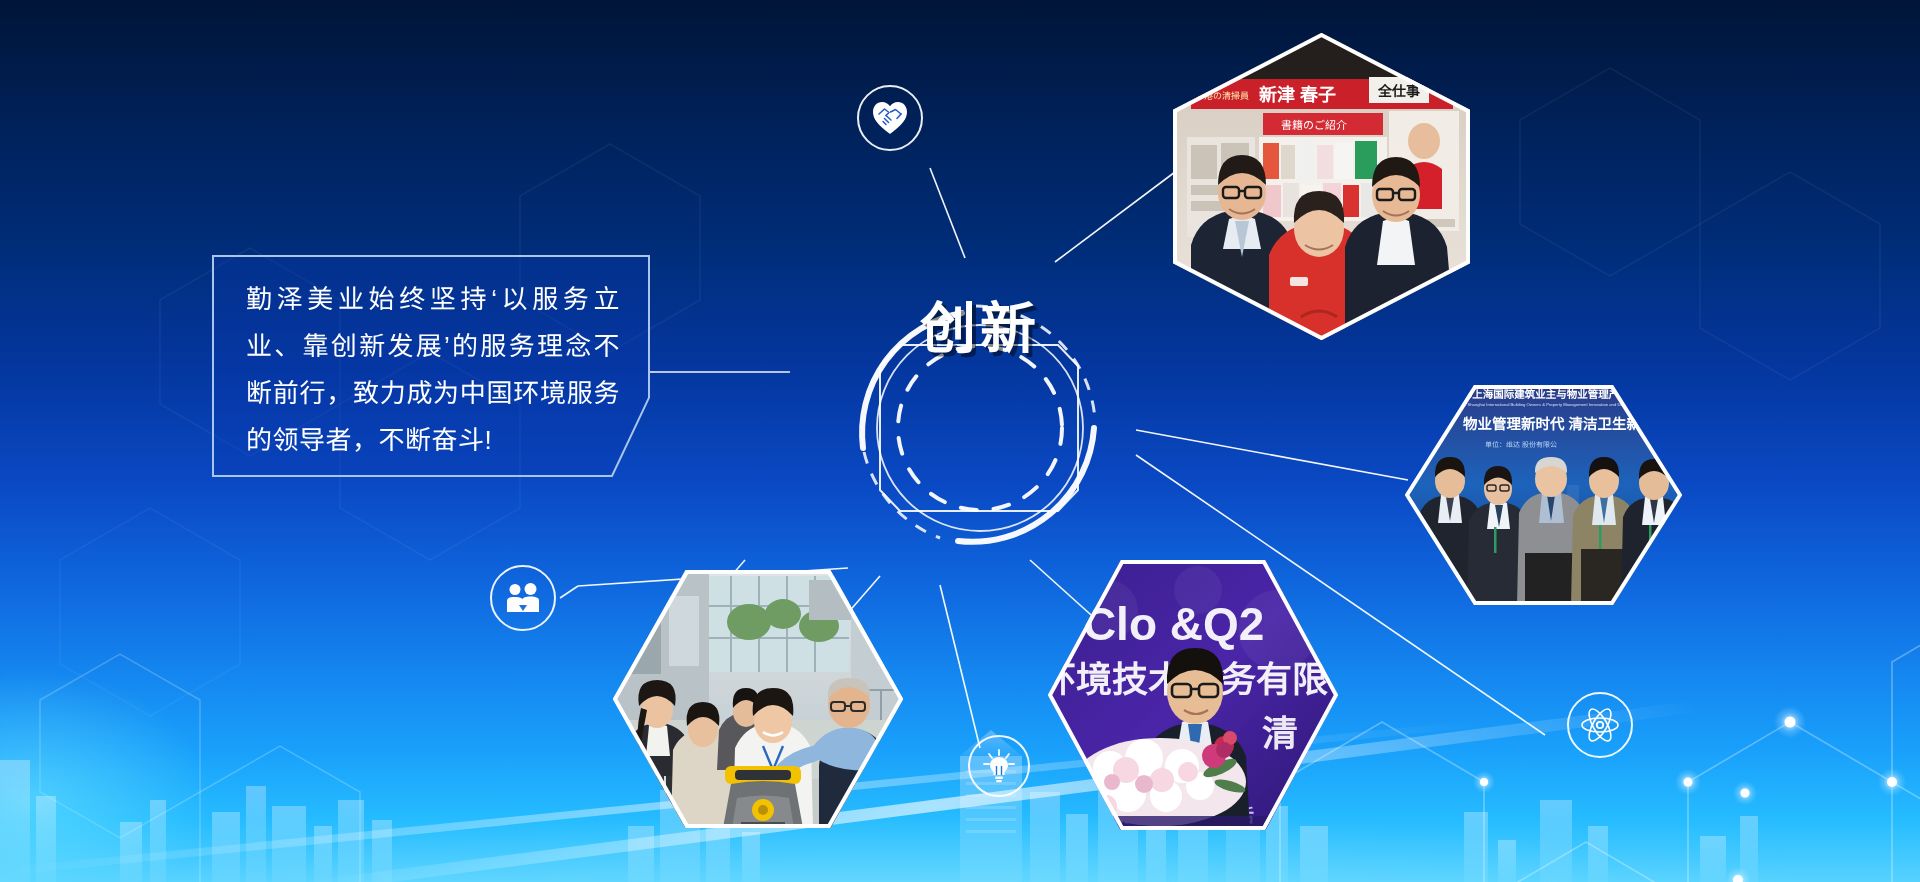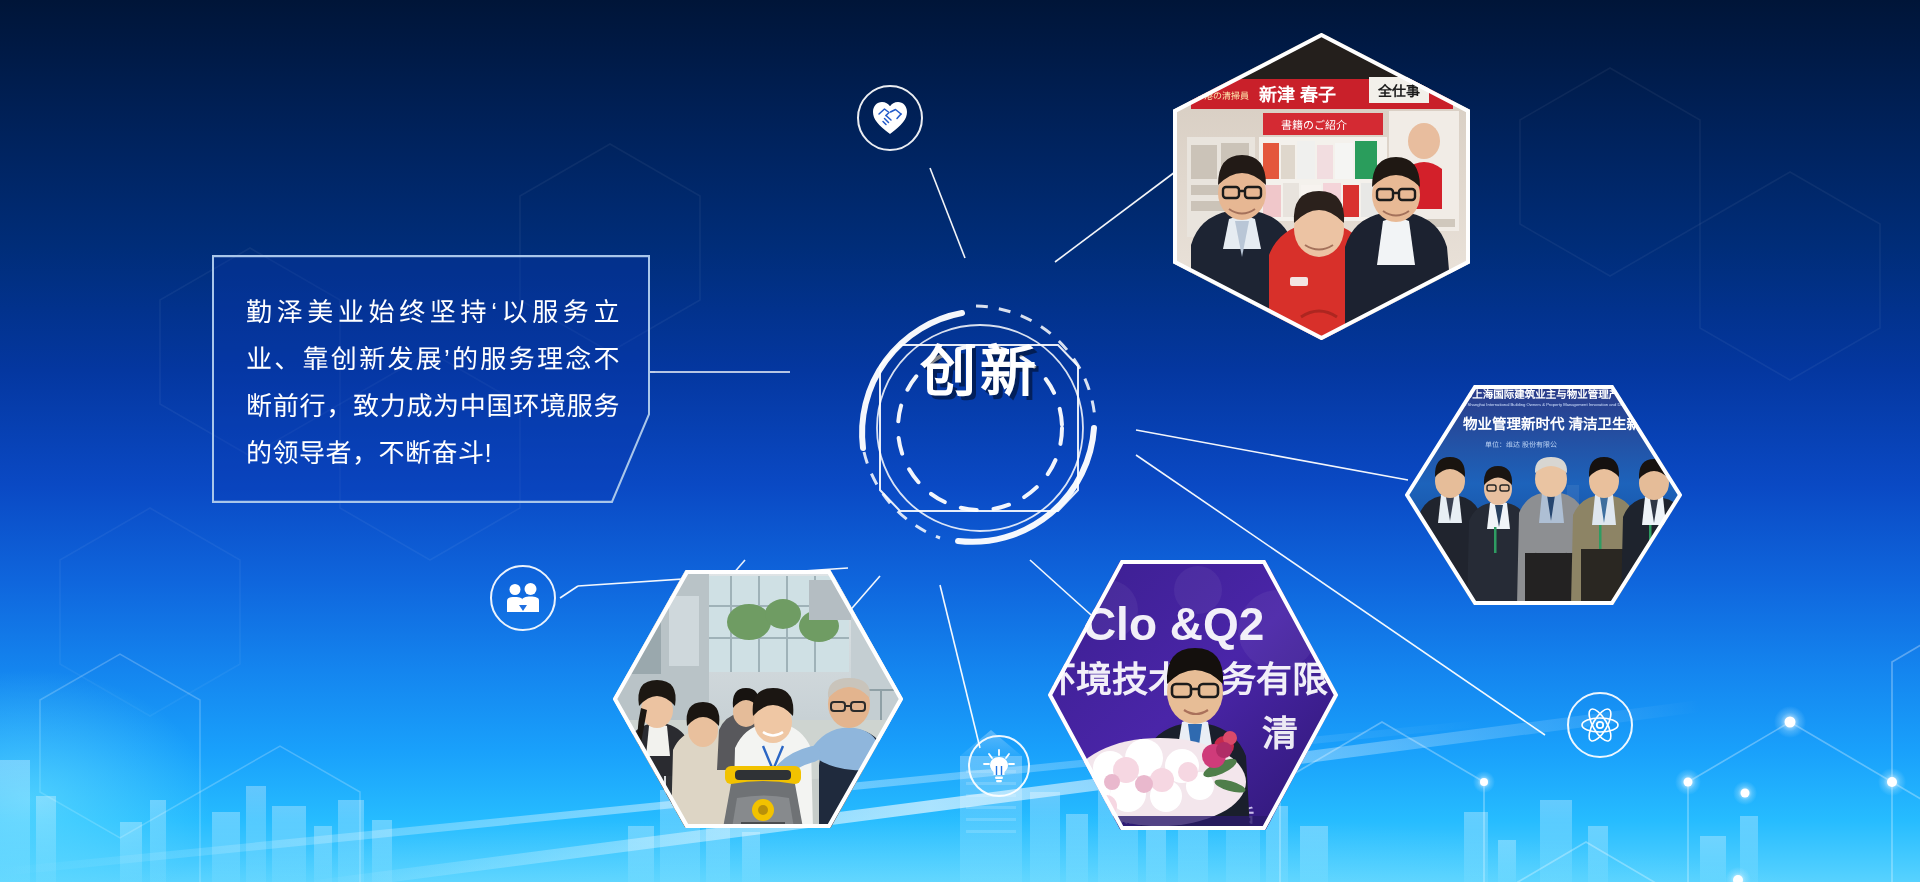--- a/index.html
+++ b/index.html
@@ -34,21 +34,21 @@
     pointer-events: none;
   }
   .bg-layer svg { display: block; width: 100%; height: 100%; }
 
   
   .callout {
     position: absolute;
     left: 212px;
     top: 255px;
     width: 438px;
-    height: 248px;
+    height: 222px;
   }
   .callout .frame {
     position: absolute;
     inset: 0;
   }
   .callout .frame svg { width: 100%; height: 100%; display: block; }
   .callout .body {
     position: absolute;
     left: 34px;
     top: 34px;
@@ -82,21 +82,21 @@
     left: 0; right: 0;
     top: 52px;
     text-align: center;
     color: #ffffff;
     font-size: 56px;
     font-weight: 700;
     line-height: 78px;
     letter-spacing: 4px;
     text-shadow: 4px 4px 0 rgba(0,0,0,0.45);
   }
-  .emblem .label .line { display: block; margin-top: 43px; }
+  .emblem .label .line { display: block; }
 
   
   .icon-node {
     position: absolute;
     border: 2px solid rgba(255,255,255,0.92);
     border-radius: 50%;
     display: flex;
     align-items: center;
     justify-content: center;
     background: transparent;

